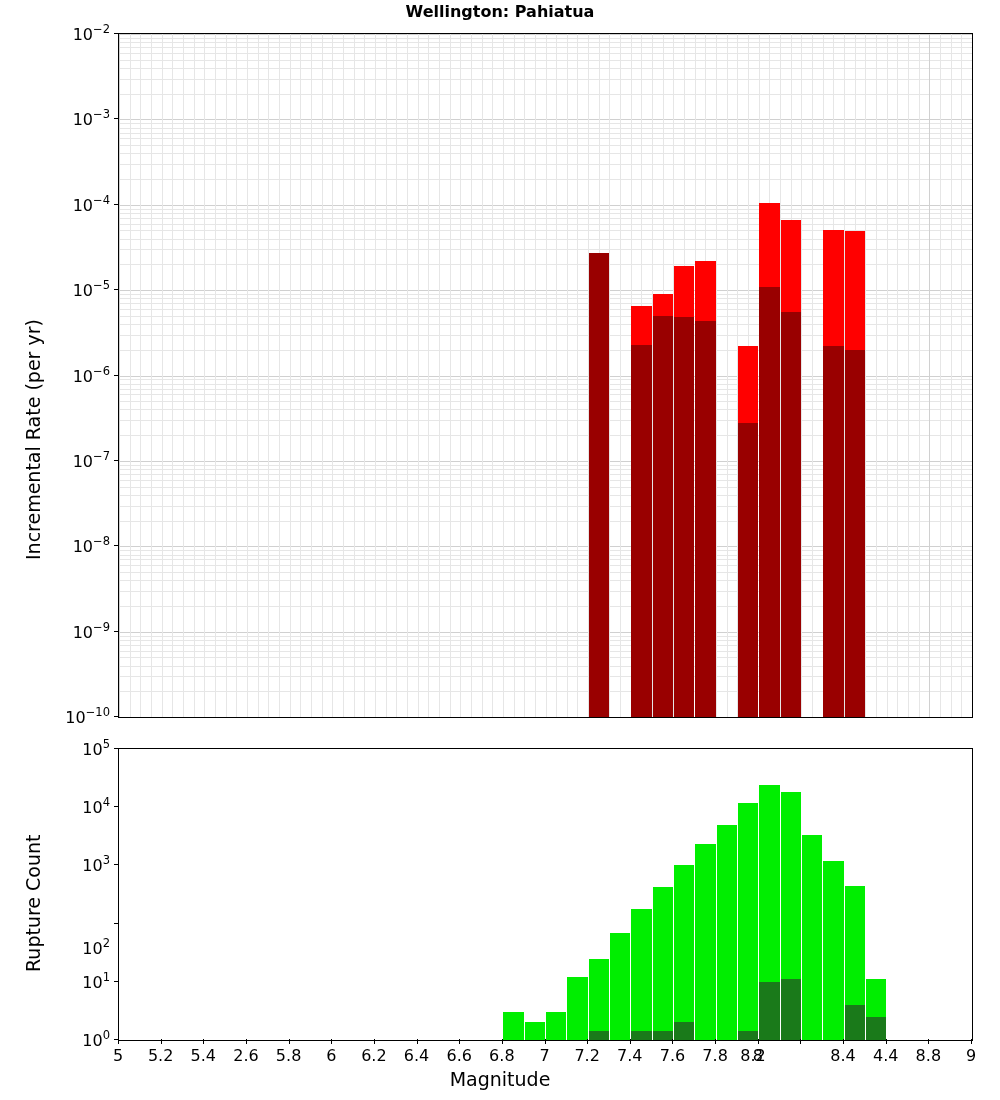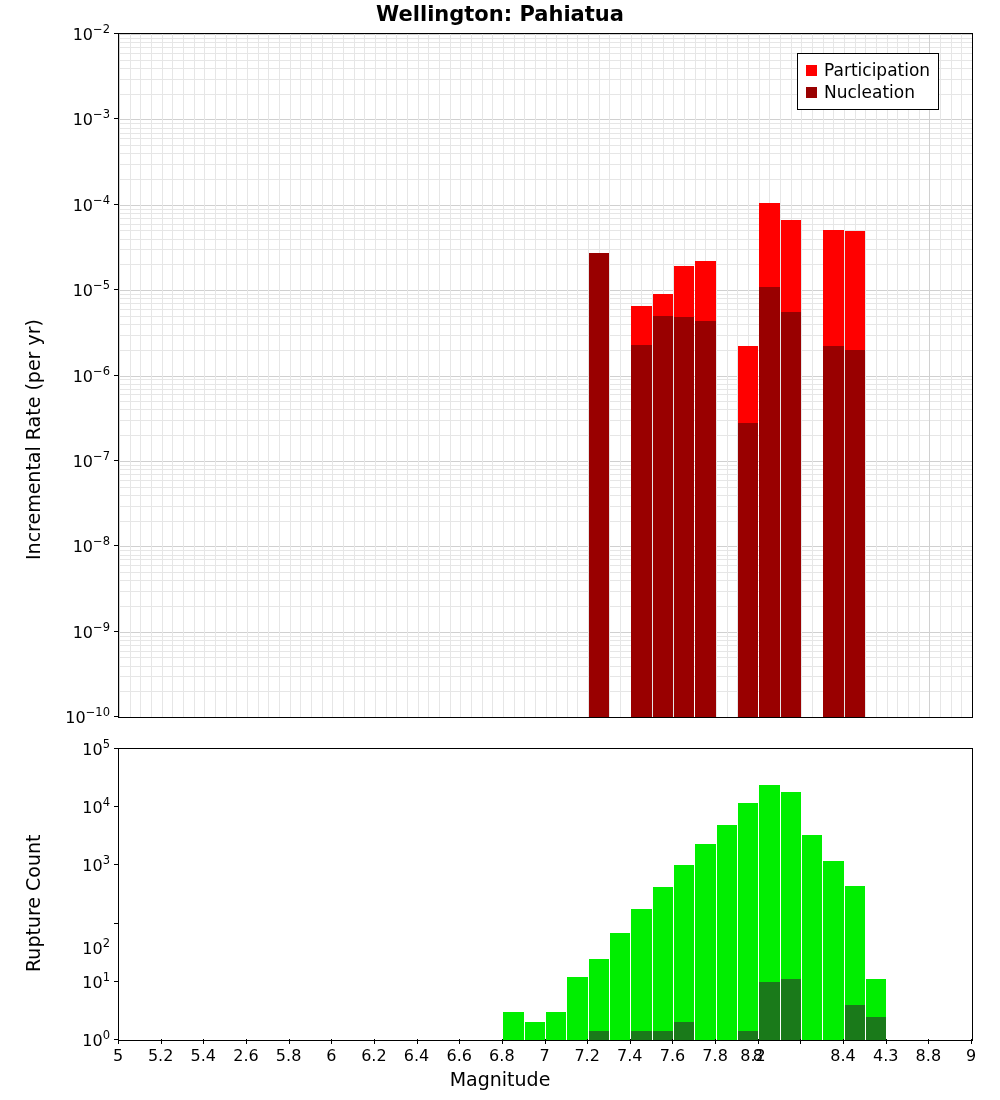--- a/index.html
+++ b/index.html
@@ -21,21 +21,21 @@
     width: 1000px;
     height: 1100px;
   }
   
   #chart-title {
     position: absolute;
     left: 0;
     top: 2px;
     width: 1000px;
     text-align: center;
-    font-size: 21px;
+    font-size: 16px;
     font-weight: bold;
     font-family: "DejaVu Sans", sans-serif;
   }
   
   .plot-frame {
     position: absolute;
     box-sizing: border-box;
     border: 1px solid #000000;
     background: #ffffff;
     overflow: hidden;
@@ -336,30 +336,20 @@
         <div class="bar" style="left: 746.875px; width: 20.325px; top: 267.84px; height: 23.1601px; background: rgb(26, 122, 26);"></div>
       </div>
   </div>
 
   <div class="axis-title ylabel-rot" id="top-ylabel" style="left:22px; top:560px;">Incremental Rate (per yr)</div>
 
   <div class="axis-title ylabel-rot" id="bottom-ylabel" style="left:22px; top:972px;">Rupture Count</div>
 
   <div class="axis-title" id="xlabel" style="left:0; top:1068px; width:1000px; text-align:center;">Magnitude</div>
 
-  <div class="legend" id="top-legend" style="left: 797px; top: 53px; z-index: 50;">
-    <div class="legend-row">
-      <span class="legend-swatch" style="background:#ff0000;"></span>
-      <span class="legend-text">Participation</span>
-    </div>
-    <div class="legend-row">
-      <span class="legend-swatch" style="background:#990000;"></span>
-      <span class="legend-text">Nucleation</span>
-    </div>
-  </div>
 
 
 <div class="tick-label ytick-label exp-label" style="left: 42px; width: 68px; top: 716px;">10<sup>−10</sup></div>
     <div class="tickmark" style="left: 114px; top: 716px; width: 5px; height: 1px;"></div>
     <div class="tick-label ytick-label exp-label" style="left: 42px; width: 68px; top: 630.625px;">10<sup>−9</sup></div>
     <div class="tickmark" style="left: 114px; top: 630.625px; width: 5px; height: 1px;"></div>
     <div class="tick-label ytick-label exp-label" style="left: 42px; width: 68px; top: 545.25px;">10<sup>−8</sup></div>
     <div class="tickmark" style="left: 114px; top: 545.25px; width: 5px; height: 1px;"></div>
     <div class="tick-label ytick-label exp-label" style="left: 42px; width: 68px; top: 459.875px;">10<sup>−7</sup></div>
     <div class="tickmark" style="left: 114px; top: 459.875px; width: 5px; height: 1px;"></div>
@@ -414,19 +404,19 @@
     <div class="tick-label xtick-label" style="left: 672.45px; top: 1046px;">7.6</div>
     <div class="tickmark" style="left: 672.45px; top: 1039px; width: 1px; height: 5px;"></div>
     <div class="tick-label xtick-label" style="left: 715.1px; top: 1046px;">7.8</div>
     <div class="tickmark" style="left: 715.1px; top: 1039px; width: 1px; height: 5px;"></div>
     <div class="tick-label xtick-label" style="left: 757.75px; top: 1046px;">8</div>
     <div class="tickmark" style="left: 757.75px; top: 1039px; width: 1px; height: 5px;"></div>
     <div class="tick-label xtick-label" style="left: 753px; top: 1046px;">8.2</div>
     <div class="tickmark" style="left: 800.4px; top: 1039px; width: 1px; height: 5px;"></div>
     <div class="tick-label xtick-label" style="left: 843.05px; top: 1046px;">8.4</div>
     <div class="tickmark" style="left: 843.05px; top: 1039px; width: 1px; height: 5px;"></div>
-    <div class="tick-label xtick-label" style="left: 885.7px; top: 1046px;">4.3</div>
+    <div class="tick-label xtick-label" style="left: 885.7px; top: 1046px;">4.4</div>
     <div class="tickmark" style="left: 885.7px; top: 1039px; width: 1px; height: 5px;"></div>
     <div class="tick-label xtick-label" style="left: 928.35px; top: 1046px;">8.8</div>
     <div class="tickmark" style="left: 928.35px; top: 1039px; width: 1px; height: 5px;"></div>
     <div class="tick-label xtick-label" style="left: 971px; top: 1046px;">9</div>
     <div class="tickmark" style="left: 971px; top: 1039px; width: 1px; height: 5px;"></div>
   </div>
 
 </body></html>

